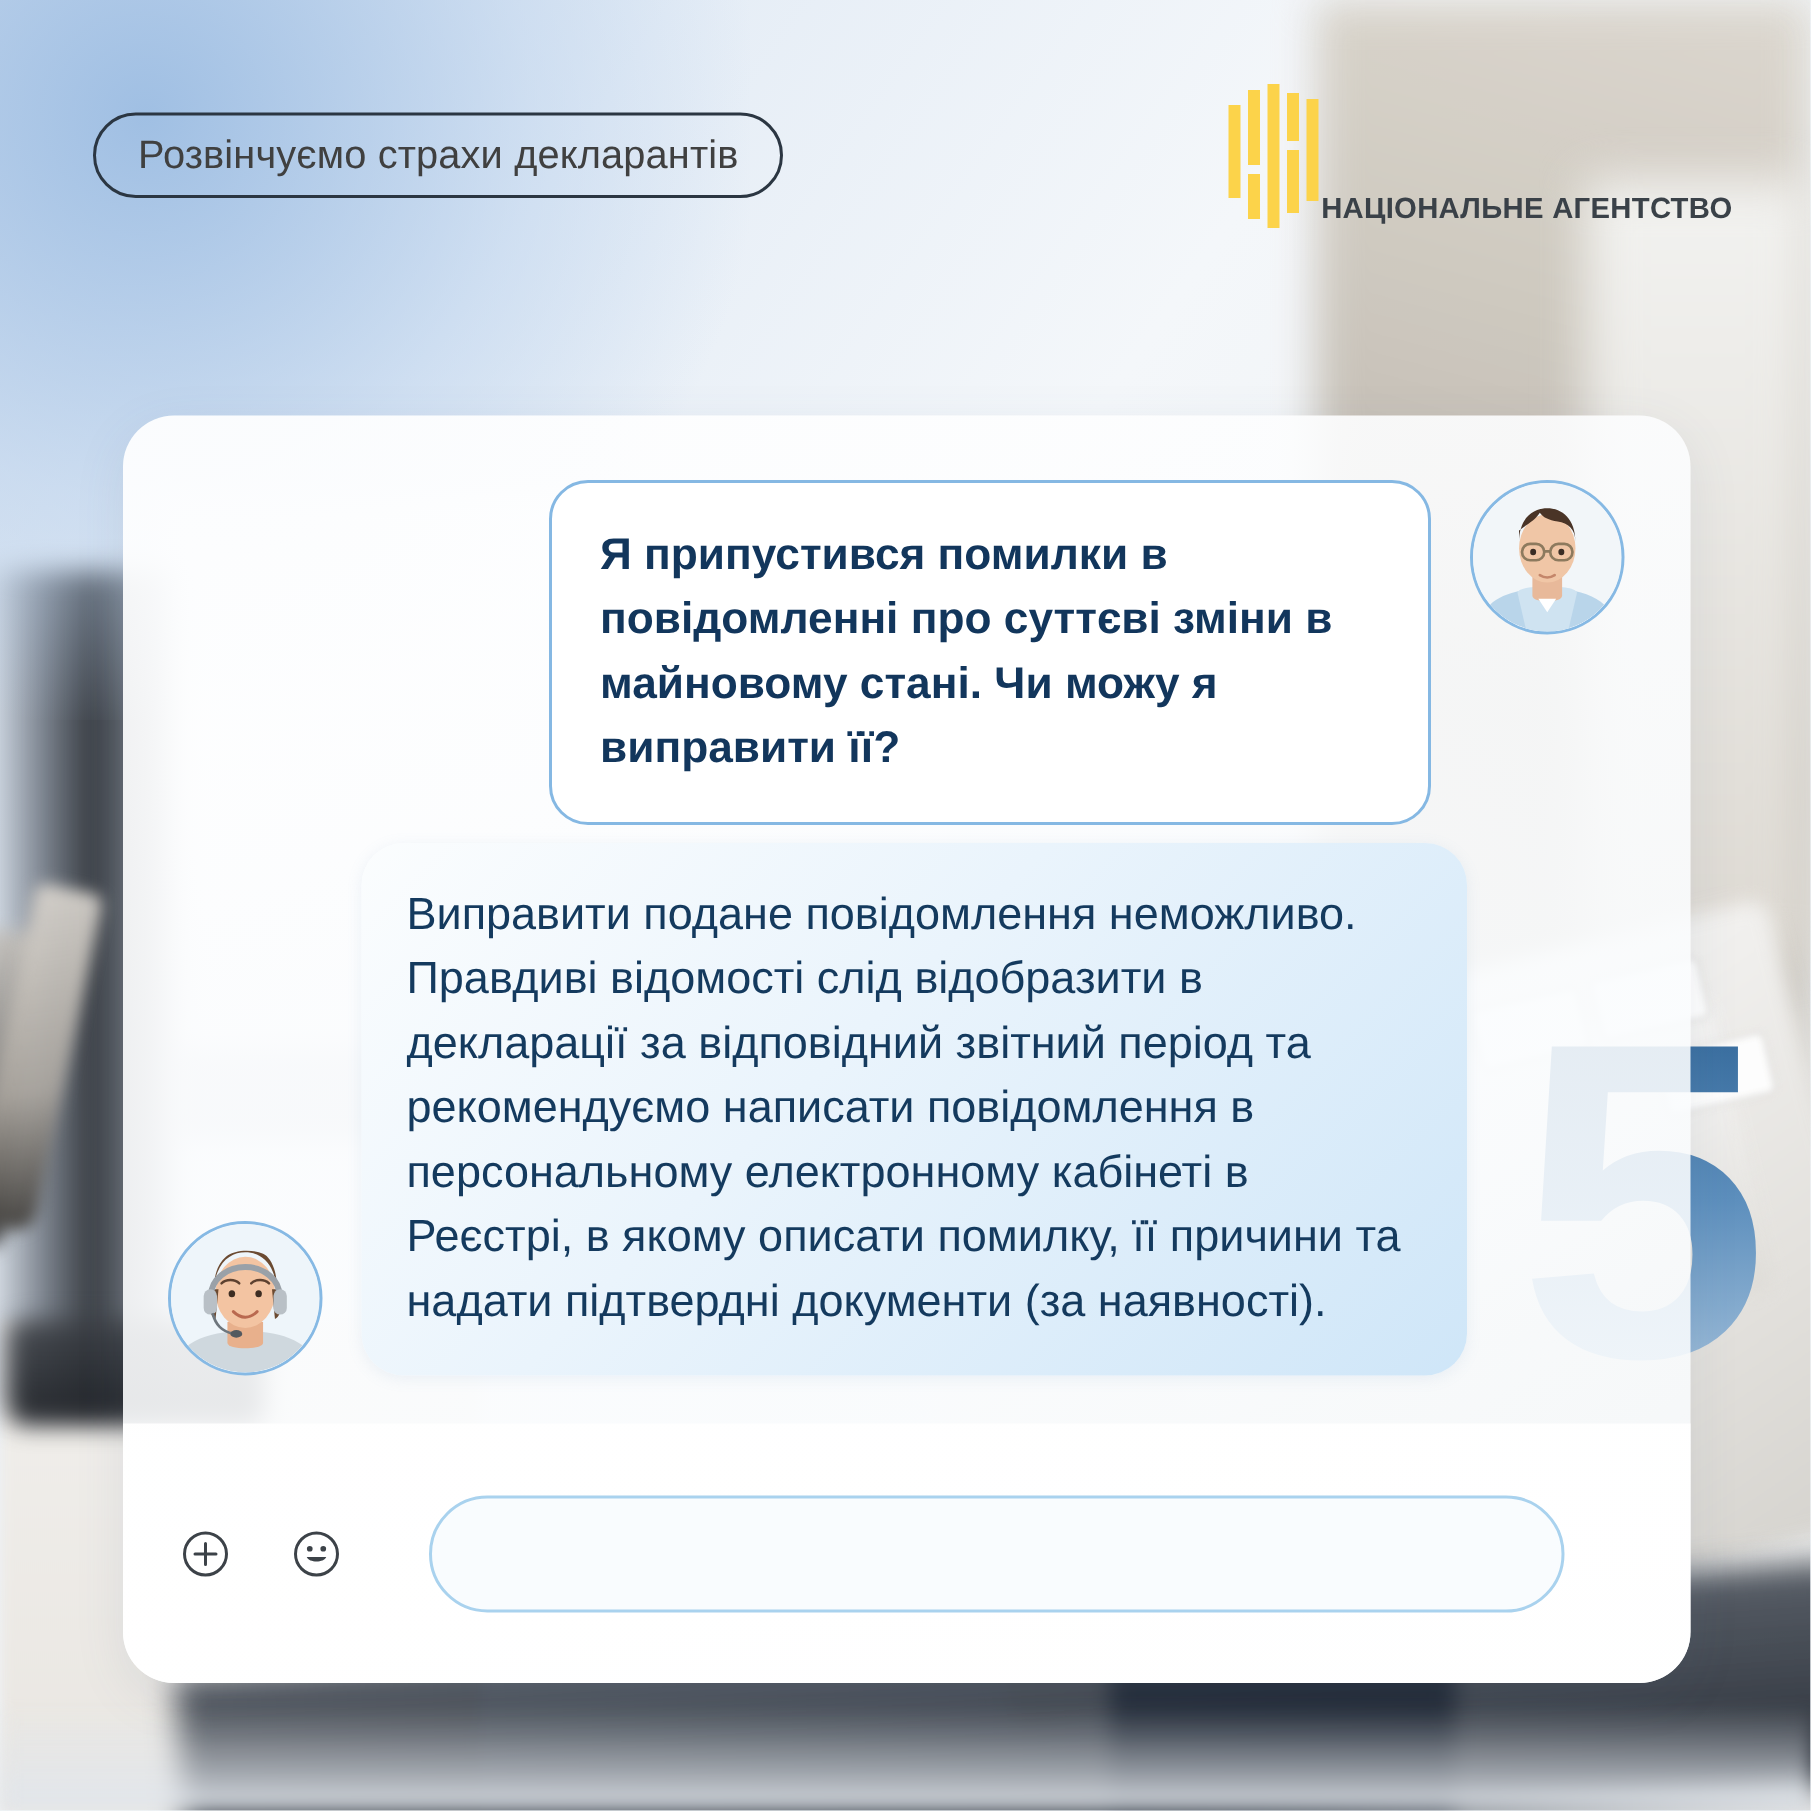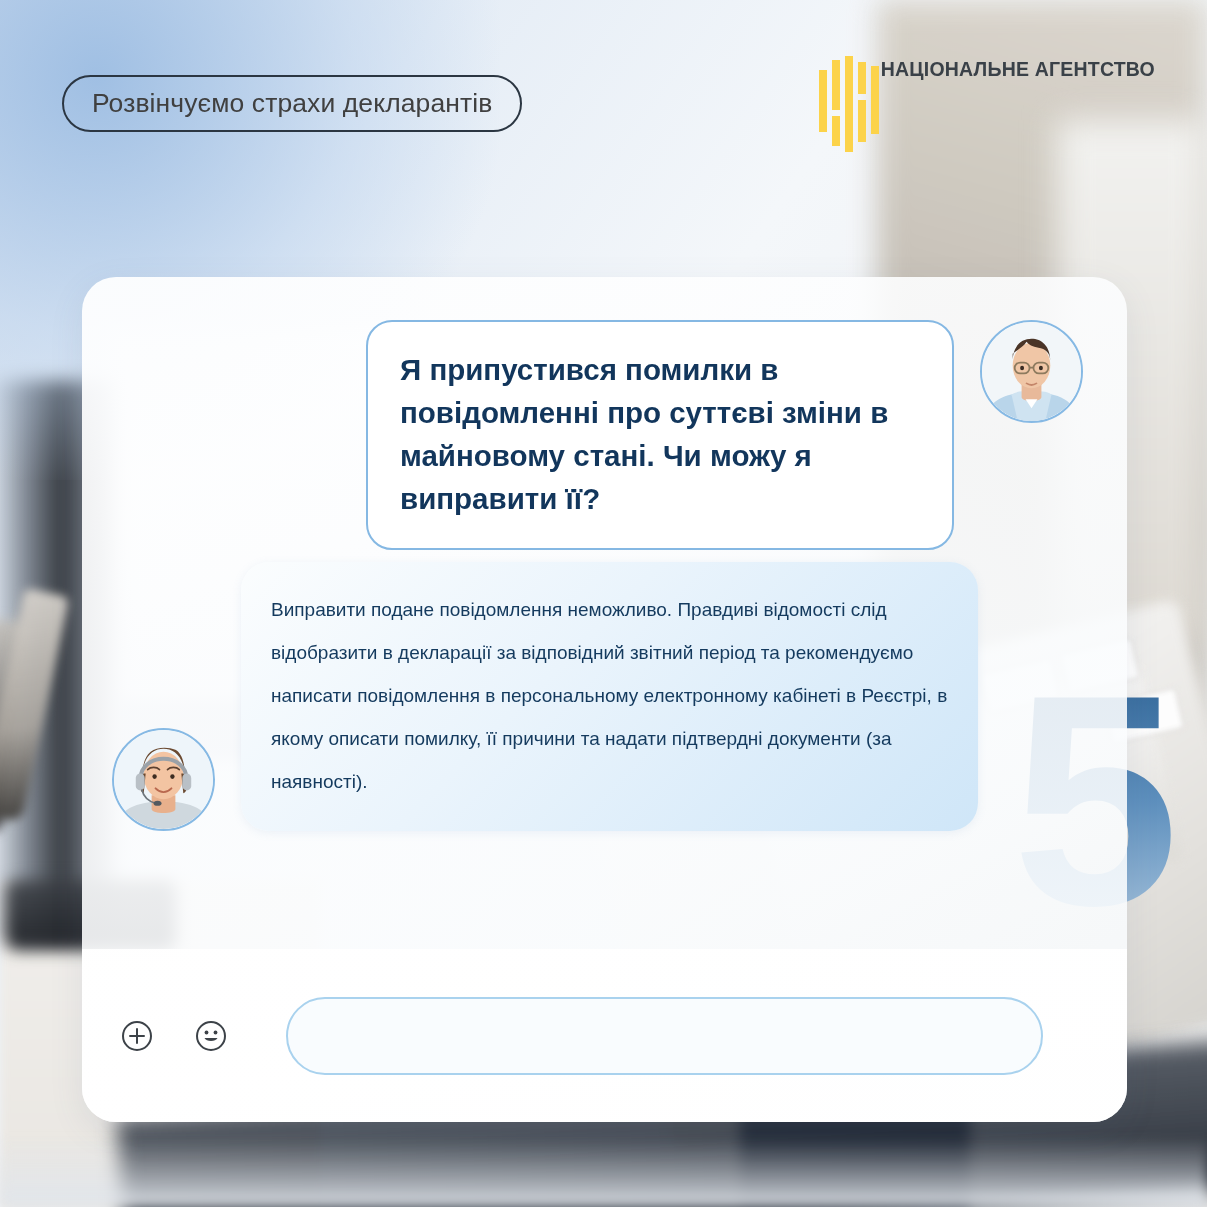--- a/index.html
+++ b/index.html
@@ -187,21 +187,21 @@
     font-size: 26.5px;
     color: #404040;
     letter-spacing: 0.1px;
     white-space: nowrap;
   }
 
   .logo {
     position: absolute;
     right: 52px; top: 52px;
     display: flex;
-    align-items: flex-start;
+    align-items: flex-end;
   }
   .logo-mark {
     width: 62px;
     height: 100px;
     position: relative;
   }
   .logo-mark i {
     position: absolute;
     background: #fcd34a;
     width: 8px;
@@ -292,21 +292,21 @@
   }
   .bubble-answer {
     width: 737px;
     padding: 26px 30px 28px 30px;
     background: linear-gradient(135deg, #fbfdfe 0%, #eaf4fc 42%, #cfe6f8 100%);
     border-radius: 28px;
     box-shadow: 0 2px 10px rgba(120,160,200,0.12);
   }
   .bubble-answer p {
     margin: 0;
-    font-size: 19px;
+    font-size: 30px;
     line-height: 43px;
     color: #143a5e;
   }
 
   .avatar {
     width: 99px;
     height: 99px;
     border-radius: 50%;
     border: 2px solid #86b9e4;
     background: #f4f8fb;

